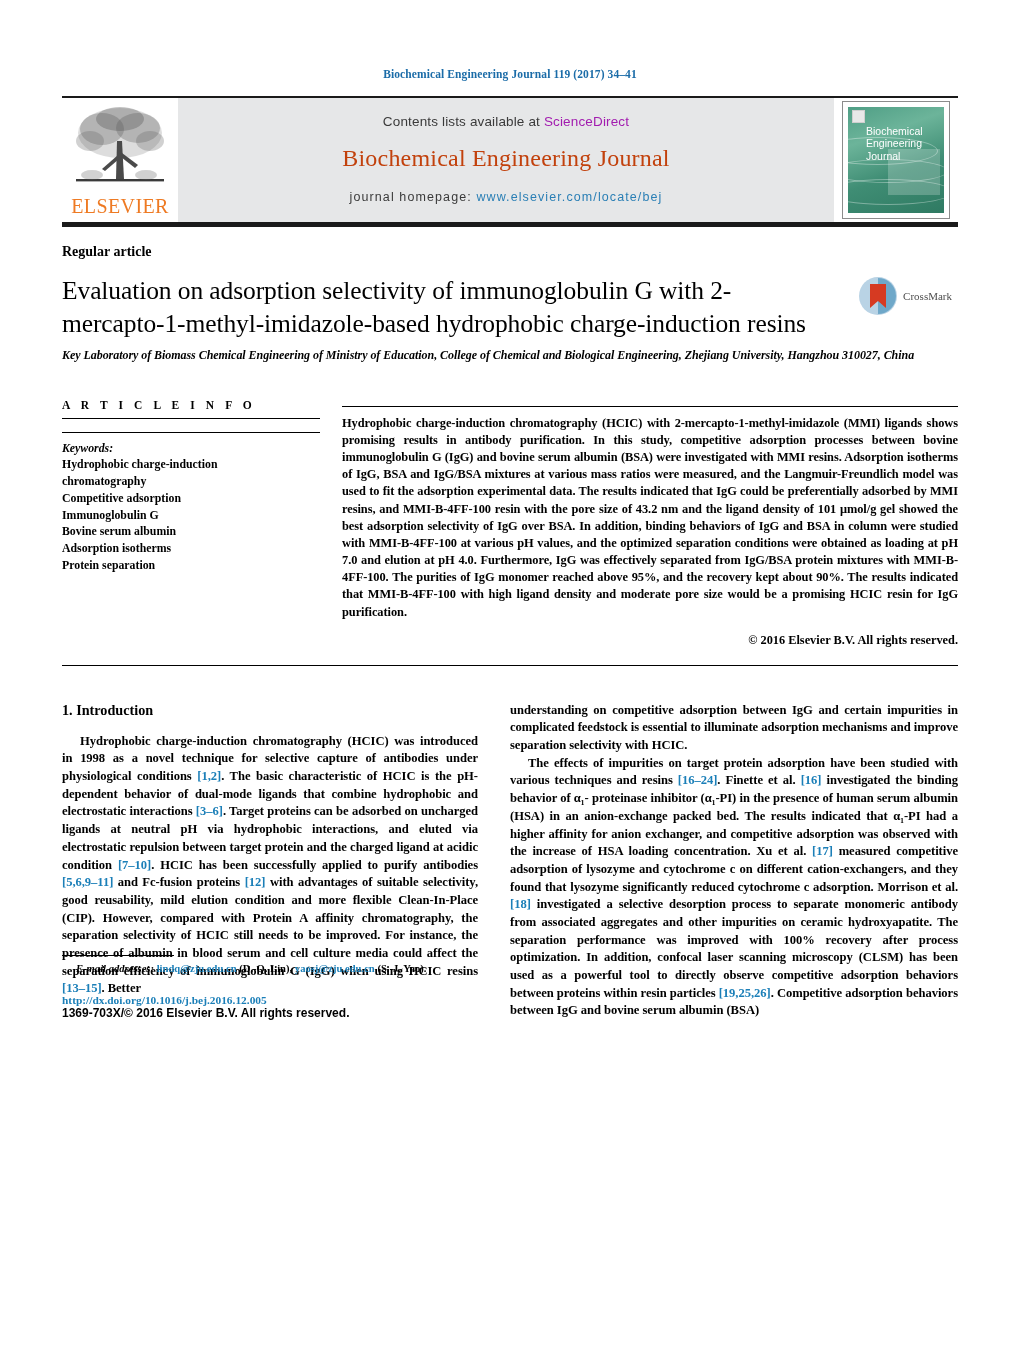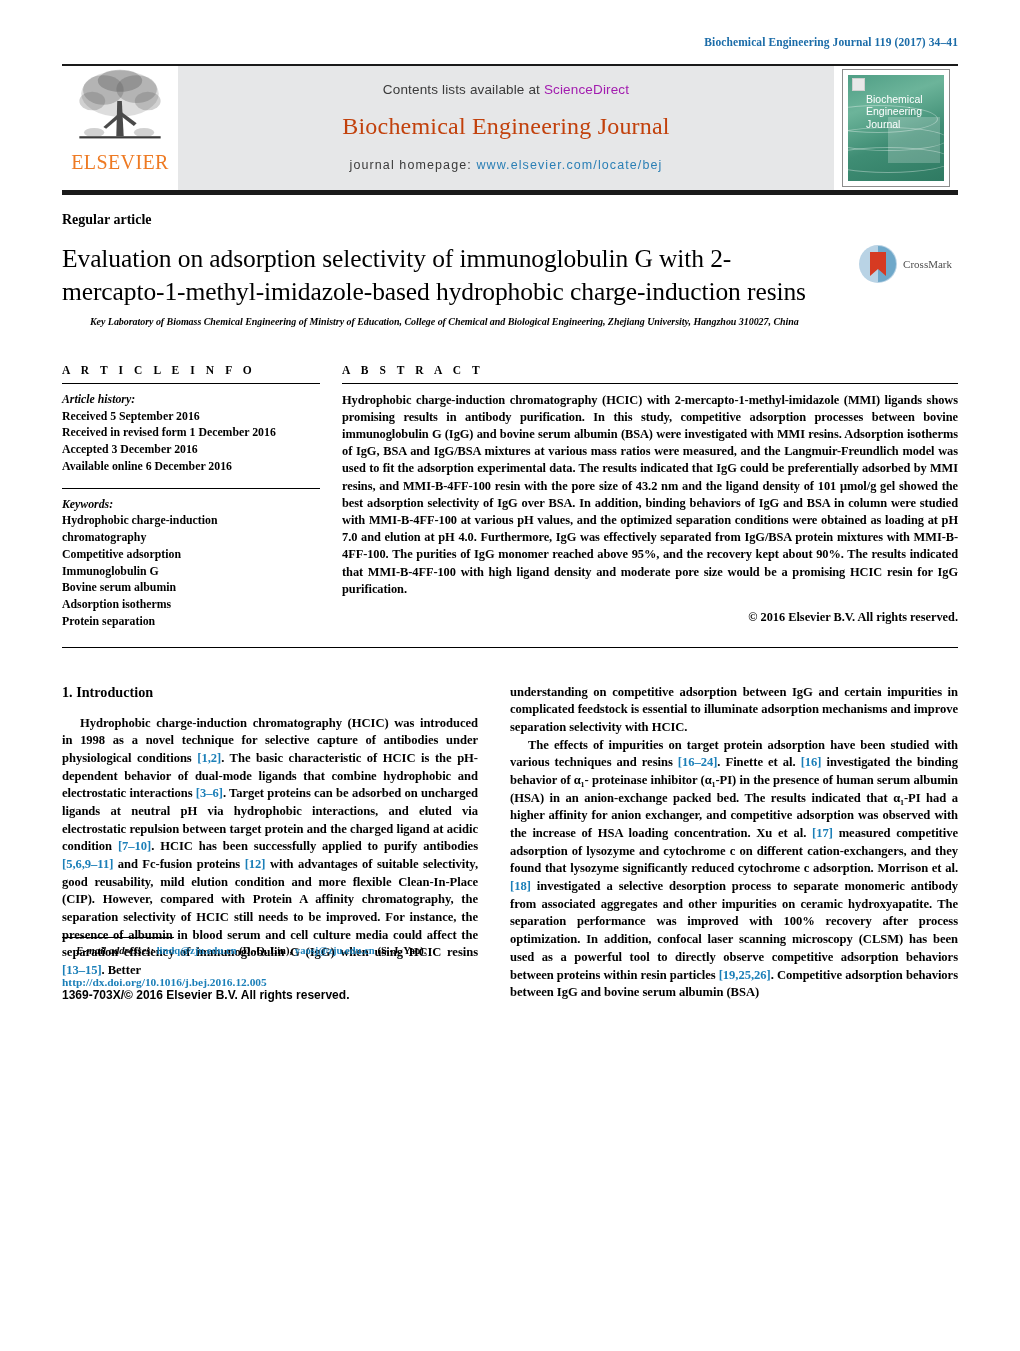--- a/index.html
+++ b/index.html
@@ -10,48 +10,48 @@
     background: #ffffff;
     font-family: "Liberation Serif", serif;
     color: #000000;
     position: relative;
     overflow: hidden;
   }
   .page { position: relative; width: 1020px; height: 1351px; padding: 0 62px; }
 
   
   .running-head {
-    text-align: right;
+    text-align: center;
     color: #1b6ca8;
     font-family: "Liberation Serif", serif;
     font-weight: bold;
     font-size: 11.5px;
     letter-spacing: 0.1px;
-    padding-top: 36px;
+    padding-top: 68px;
   }
 
   
   .masthead-rule {
     border-top: 2.2px solid #1a1a1a;
     margin-top: 16px;
   }
   .masthead {
     display: flex;
     align-items: stretch;
     height: 124px;
     margin-top: 0px;
   }
   .elsevier-logo {
     width: 116px;
     flex: 0 0 116px;
     display: flex;
     flex-direction: column;
     align-items: center;
     justify-content: flex-end;
-    padding-bottom: 18px;
+    padding-bottom: 6px;
   }
   .tree-svg { display:block; }
   .elsevier-word {
     font-family: "Liberation Serif", serif;
     font-size: 20px;
     letter-spacing: 0.4px;
     color: #ee7a23;
     line-height: 1;
     margin-top: 1px;
   }
@@ -154,26 +154,25 @@
     font-family: "Liberation Serif", serif;
     font-size: 18.5px;
     margin-top: 16px;
     letter-spacing: -0.05px;
   }
   .authors sup { color:#2a7fb5; font-size: 12px; }
   .affiliation {
     font-family:"Liberation Serif", serif;
     font-style: italic;
     font-weight: bold;
-    font-size: 10px;
+    font-size: 12px;
     line-height: 1.45;
     margin-top: 7px;
     max-width: 870px;
     letter-spacing: -0.05px;
-    margin-left: 28px;
   }
 
   
   .info-abstract {
     display: flex;
     margin-top: 34px;
     gap: 22px;
   }
   .col-info { width: 258px; flex: 0 0 258px; }
   .col-abstract { flex: 1 1 auto; }
@@ -342,44 +341,36 @@
     </div>
   </div>
 
   <div class="affiliation">Key Laboratory of Biomass Chemical Engineering of Ministry of Education, College of Chemical and Biological Engineering, Zhejiang University, Hangzhou 310027, China</div>
 
   <div class="info-abstract">
 
     <div class="col-info">
       <div class="sec-head">A R T I C L E  I N F O</div>
       <div class="thin-rule"></div>
-      <div class="info-body">
-        <div class="lead">Article history:</div>
-        <div>Received 5 September 2016</div>
-        <div>Received in revised form 1 December 2016</div>
-        <div>Accepted 3 December 2016</div>
-        <div>Available online 6 December 2016</div>
-      </div>
       <div class="kw-block">
         <div class="kw-rule"></div>
         <div class="info-body">
           <div class="lead">Keywords:</div>
           <div>Hydrophobic charge-induction</div>
           <div>chromatography</div>
           <div>Competitive adsorption</div>
           <div>Immunoglobulin G</div>
           <div>Bovine serum albumin</div>
           <div>Adsorption isotherms</div>
           <div>Protein separation</div>
         </div>
       </div>
     </div>
 
     <div class="col-abstract">
-      <div class="sec-head">A B S T R A C T</div>
       <div class="thin-rule"></div>
       <div class="abstract-body">Hydrophobic charge-induction chromatography (HCIC) with 2-mercapto-1-methyl-imidazole (MMI) ligands shows promising results in antibody purification. In this study, competitive adsorption processes between bovine immunoglobulin G (IgG) and bovine serum albumin (BSA) were investigated with MMI resins. Adsorption isotherms of IgG, BSA and IgG/BSA mixtures at various mass ratios were measured, and the Langmuir-Freundlich model was used to fit the adsorption experimental data. The results indicated that IgG could be preferentially adsorbed by MMI resins, and MMI-B-4FF-100 resin with the pore size of 43.2 nm and the ligand density of 101 μmol/g gel showed the best adsorption selectivity of IgG over BSA. In addition, binding behaviors of IgG and BSA in column were studied with MMI-B-4FF-100 at various pH values, and the optimized separation conditions were obtained as loading at pH 7.0 and elution at pH 4.0. Furthermore, IgG was effectively separated from IgG/BSA protein mixtures with MMI-B-4FF-100. The purities of IgG monomer reached above 95%, and the recovery kept about 90%. The results indicated that MMI-B-4FF-100 with high ligand density and moderate pore size would be a promising HCIC resin for IgG purification.</div>
       <div class="copyright">© 2016 Elsevier B.V. All rights reserved.</div>
     </div>
   </div>
 
   <div class="abstract-bottom-rule"></div>
 
   <div class="body-cols">
 

